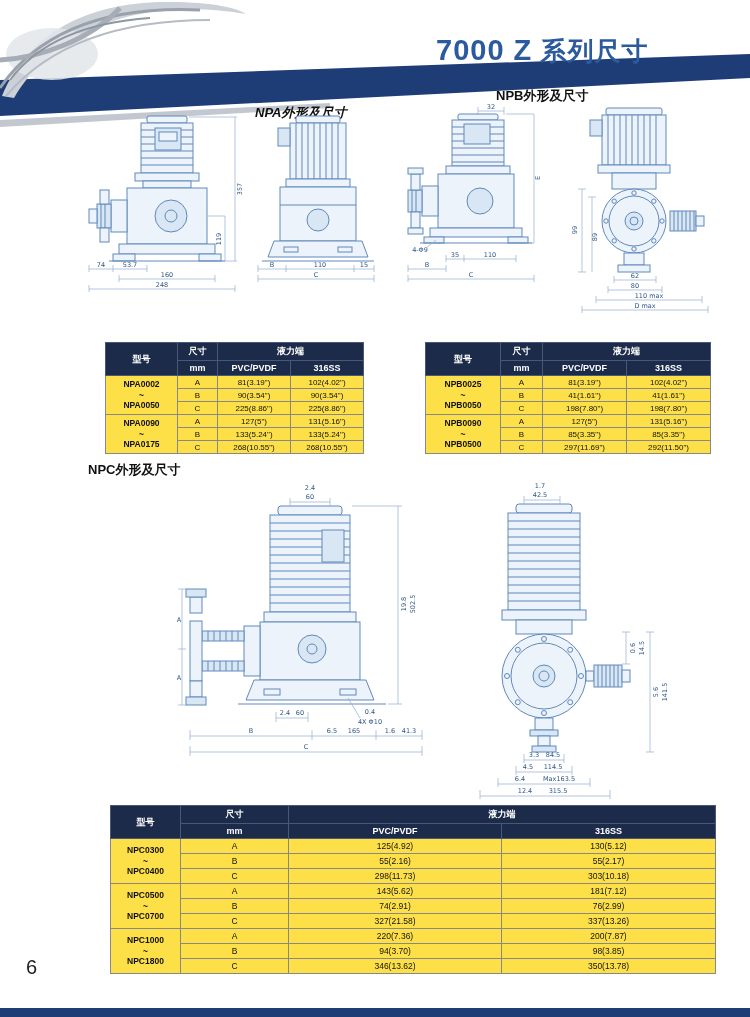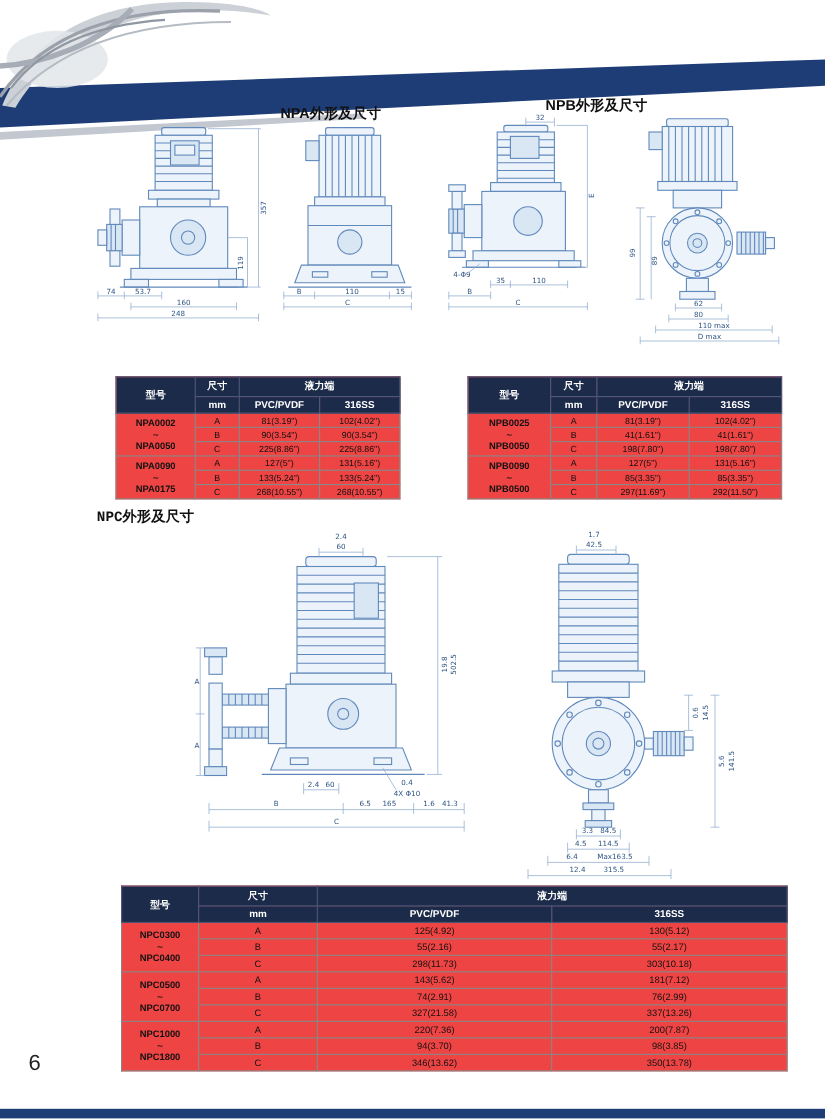--- a/index.html
+++ b/index.html
@@ -3,38 +3,38 @@
 <meta charset="utf-8">
 <style>
   html,body{margin:0;padding:0;background:#fff;}
   .page{position:relative;width:750px;height:1017px;background:#fff;overflow:hidden;
         font-family:"Liberation Sans","DejaVu Sans",sans-serif;}
   .band,.swirl{position:absolute;top:0;left:0;}
   .title{position:absolute;top:34px;left:436px;font-size:29px;font-weight:bold;
          color:#2b5a9d;white-space:nowrap;letter-spacing:1px;}
   .title .suffix{font-size:26px;}
   .sec-label{position:absolute;font-size:13px;font-weight:bold;color:#111;}
-  #label-npa{top:94px;left:255px;}
+  #label-npa{top:104px;left:255px;font-style:italic;}
   #label-npb{top:87px;left:496px;}
-  #label-npc{top:461px;left:88px;font-family:Liberation Mono, monospace;}
+  #label-npc{top:461px;left:88px;}
   .drw{position:absolute;}
   #npa-front{top:112px;left:85px;}
   #npa-side{top:112px;left:250px;}
   #npb-front{top:102px;left:398px;}
   #npb-side{top:102px;left:552px;}
   #npc-front{top:482px;left:172px;}
   #npc-side{top:480px;left:440px;}
   
   .s{stroke:#6089bb;fill:none;stroke-width:1;}
   .f{stroke:#6089bb;fill:#edf3fa;stroke-width:1;}
   .f2{stroke:#6089bb;fill:#d9e6f4;stroke-width:1;}
   .d{stroke:#92aed0;fill:none;stroke-width:0.7;}
   text.t{fill:#2f5585;font-size:6.5px;font-family:"DejaVu Sans",sans-serif;text-anchor:middle;}
   
-  table.spec{position:absolute;border-collapse:collapse;table-layout:fixed;background:#ef4444;}
+  table.spec{position:absolute;border-collapse:collapse;table-layout:fixed;background:#fde047;}
   #table-npa{top:342px;left:105px;width:258px;}
   #table-npb{top:342px;left:425px;width:285px;}
   #table-npc{top:805px;left:110px;width:605px;}
   .spec th{background:#1c2b4a;color:#fff;border:1px solid #4a5878;font-size:9px;
            font-weight:bold;padding:2px 1px;}
   .spec td{border:1px solid #888;font-size:8px;color:#111;text-align:center;
            padding:1px 2px;height:10px;}
   .spec td.model{font-weight:bold;font-size:8.5px;line-height:1.25;}
   #table-npc td{height:12px;font-size:8.5px;}
   .pagenum{position:absolute;left:26px;top:956px;font-size:20px;color:#222;}
@@ -52,20 +52,23 @@
 
   <svg class="swirl" width="250" height="100" viewBox="0 0 250 100">
     <path d="M2,96 C30,30 90,4 160,2 C210,1 238,8 246,14 C200,6 150,8 110,22 C60,40 30,70 14,98 Z" fill="#ccd1d8"></path>
     <ellipse cx="52" cy="54" rx="46" ry="26" fill="#e2e6ea" opacity="0.85"></ellipse>
     <path d="M0,88 C40,30 110,6 200,10" stroke="#9aa1ab" stroke-width="3" fill="none"></path>
     <path d="M6,96 C50,44 120,20 210,20" stroke="#b6bcc4" stroke-width="2" fill="none"></path>
     <path d="M0,60 C40,58 90,40 120,8" stroke="#a6adb6" stroke-width="5" fill="none"></path>
     <path d="M10,80 C40,40 90,22 150,18" stroke="#8f97a1" stroke-width="2" fill="none"></path>
   </svg>
 
+  <div class="title">
+    <span>7000 Z</span><span class="suffix"> 系列尺寸</span>
+  </div>
 
   <div class="sec-label" id="label-npa">NPA外形及尺寸</div>
   <div class="sec-label" id="label-npb">NPB外形及尺寸</div>
   <div class="sec-label" id="label-npc">NPC外形及尺寸</div>
 
   <svg class="drw" id="npa-front" width="165" height="200" viewBox="0 0 165 200">
     <g>
       <rect class="f" x="62" y="4" width="40" height="7" rx="2"></rect>
       <rect class="f" x="56" y="11" width="52" height="50"></rect>
       <path class="s" d="M56 18h52M56 25h52M56 32h52M56 39h52M56 46h52M56 53h52"></path>

